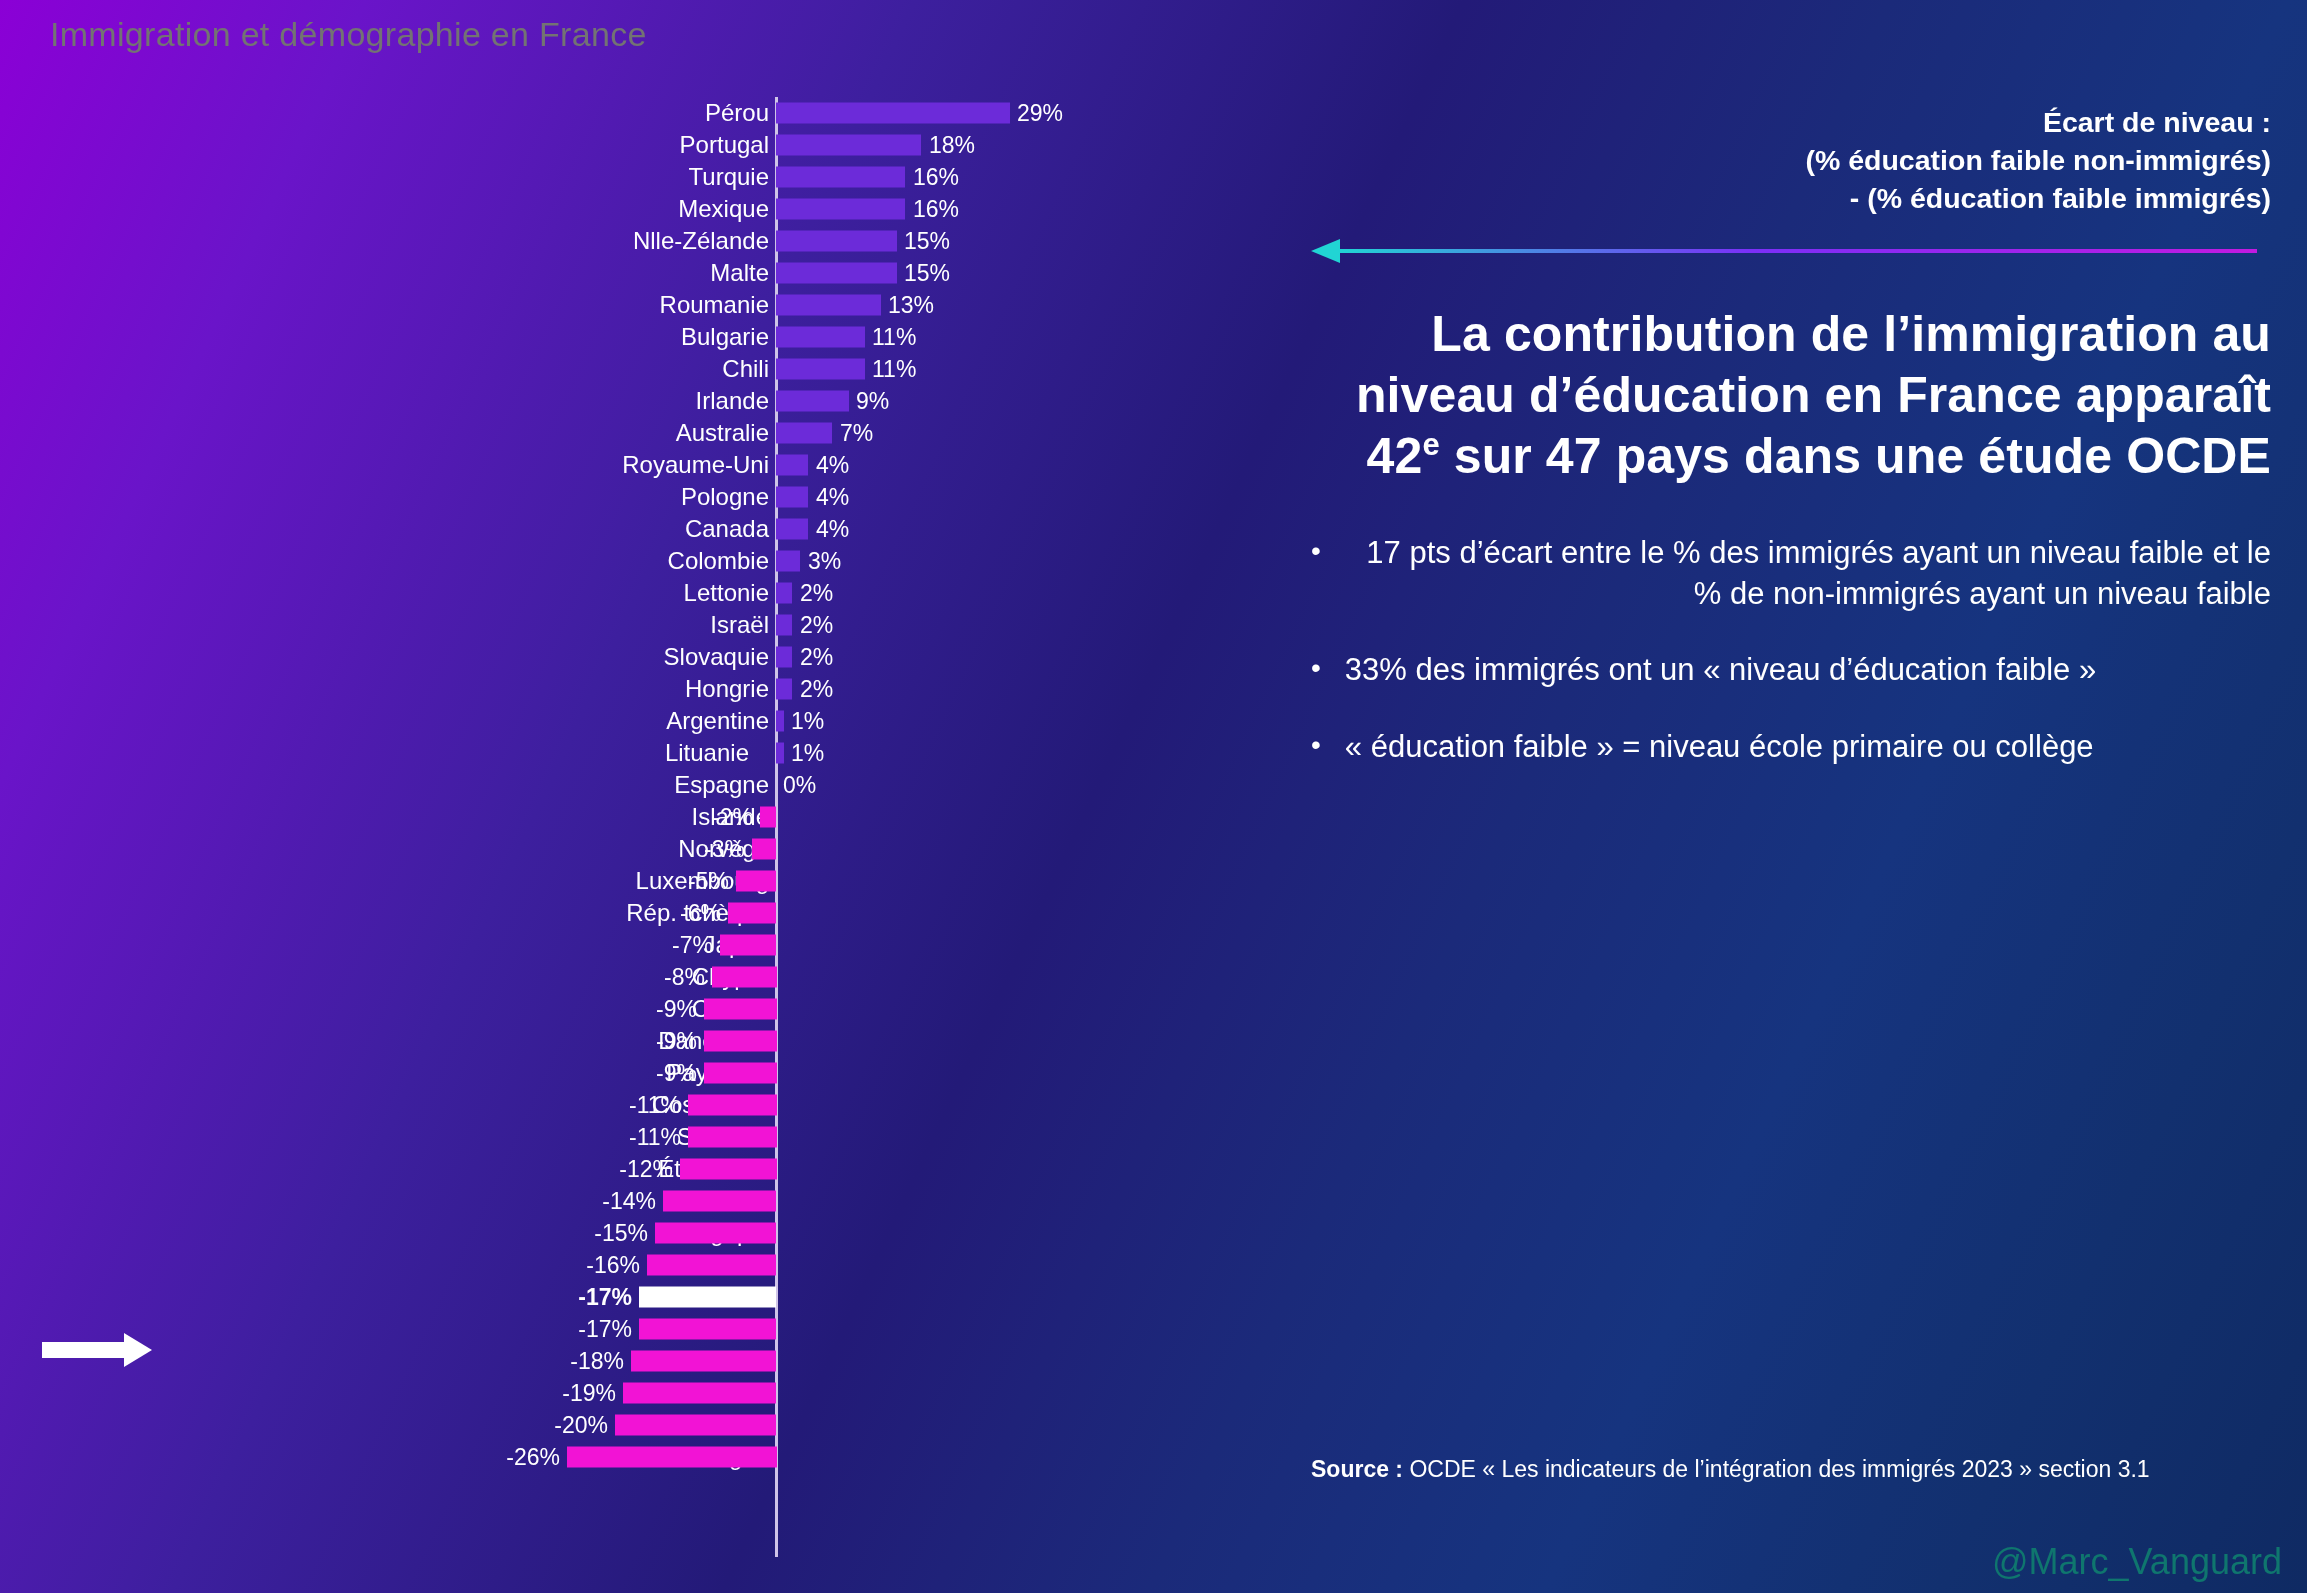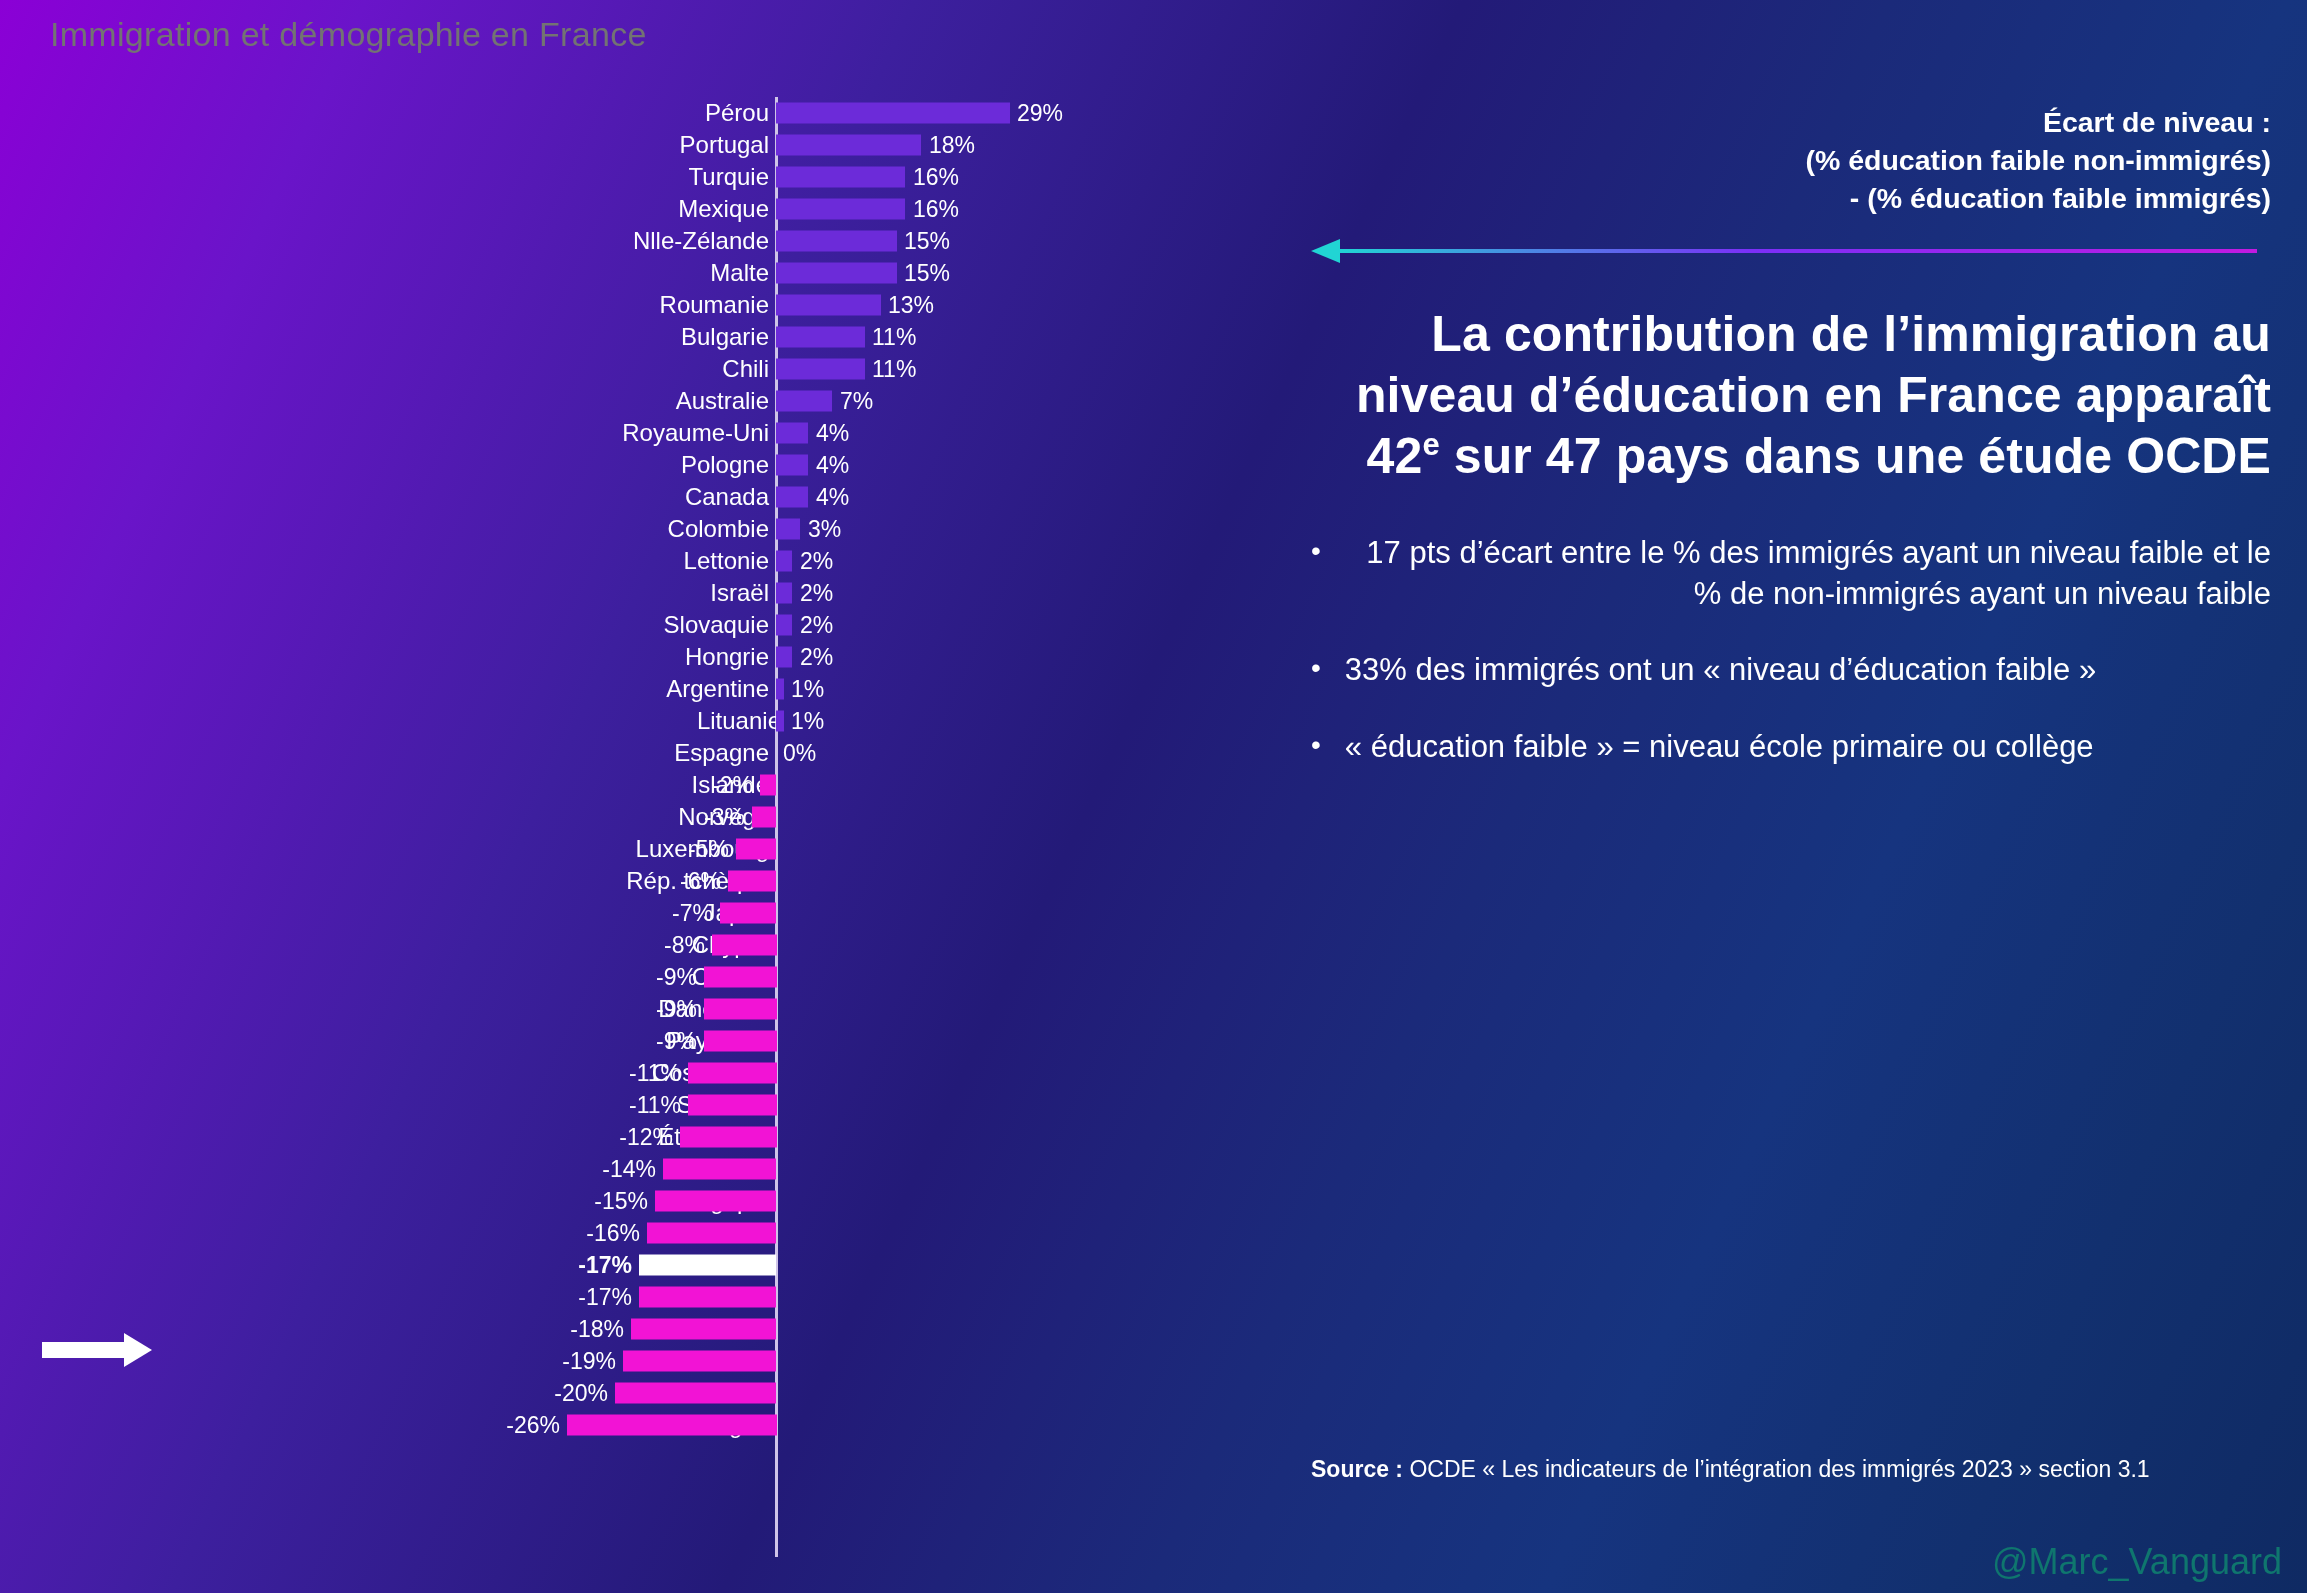--- a/index.html
+++ b/index.html
@@ -160,20 +160,27 @@
         </div>
       </div>
       <div class="row">
         <div class="lbl" style="right: 504px;">Chili</div>
         <div class="bar-track">
           <div class="bar pos" style="left: 776px; width: 89px;"></div>
           <div class="val" style="left: 872px;">11%</div>
         </div>
       </div>
       <div class="row">
+        <div class="lbl" style="right: 504px;">Irlande</div>
+        <div class="bar-track">
+          <div class="bar pos" style="left: 776px; width: 73px;"></div>
+          <div class="val" style="left: 856px;">9%</div>
+        </div>
+      </div>
+      <div class="row">
         <div class="lbl" style="right: 504px;">Australie</div>
         <div class="bar-track">
           <div class="bar pos" style="left: 776px; width: 56px;"></div>
           <div class="val" style="left: 840px;">7%</div>
         </div>
       </div>
       <div class="row">
         <div class="lbl" style="right: 504px;">Royaume-Uni</div>
         <div class="bar-track">
           <div class="bar pos" style="left: 776px; width: 32px;"></div>
@@ -230,21 +237,21 @@
         </div>
       </div>
       <div class="row">
         <div class="lbl" style="right: 504px;">Argentine</div>
         <div class="bar-track">
           <div class="bar pos" style="left: 776px; width: 8px;"></div>
           <div class="val" style="left: 791px;">1%</div>
         </div>
       </div>
       <div class="row">
-        <div class="lbl" style="right: 492px;">Lituanie</div>
+        <div class="lbl" style="right: 524px;">Lituanie</div>
         <div class="bar-track">
           <div class="bar pos" style="left: 776px; width: 8px;"></div>
           <div class="val" style="left: 791px;">1%</div>
         </div>
       </div>
       <div class="row">
         <div class="lbl" style="right: 504px;">Espagne</div>
         <div class="bar-track">
           <div class="bar pos" style="left: 776px; width: 0px;"></div>
           <div class="val" style="left: 783px;">0%</div>

